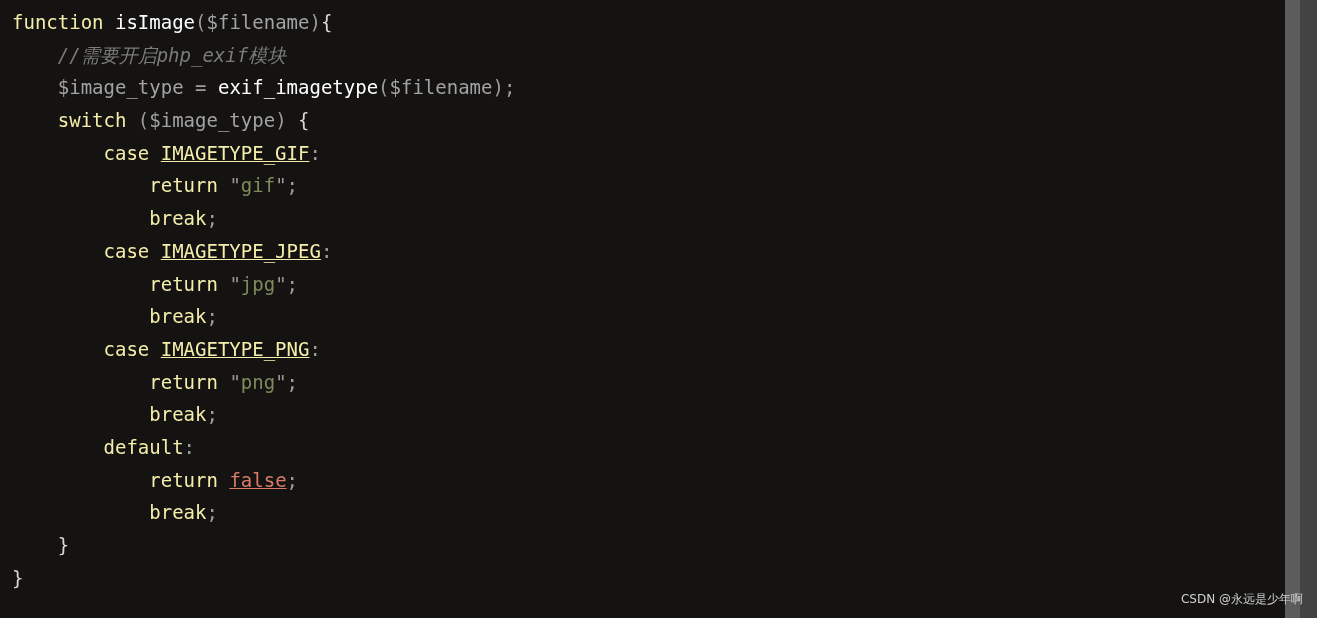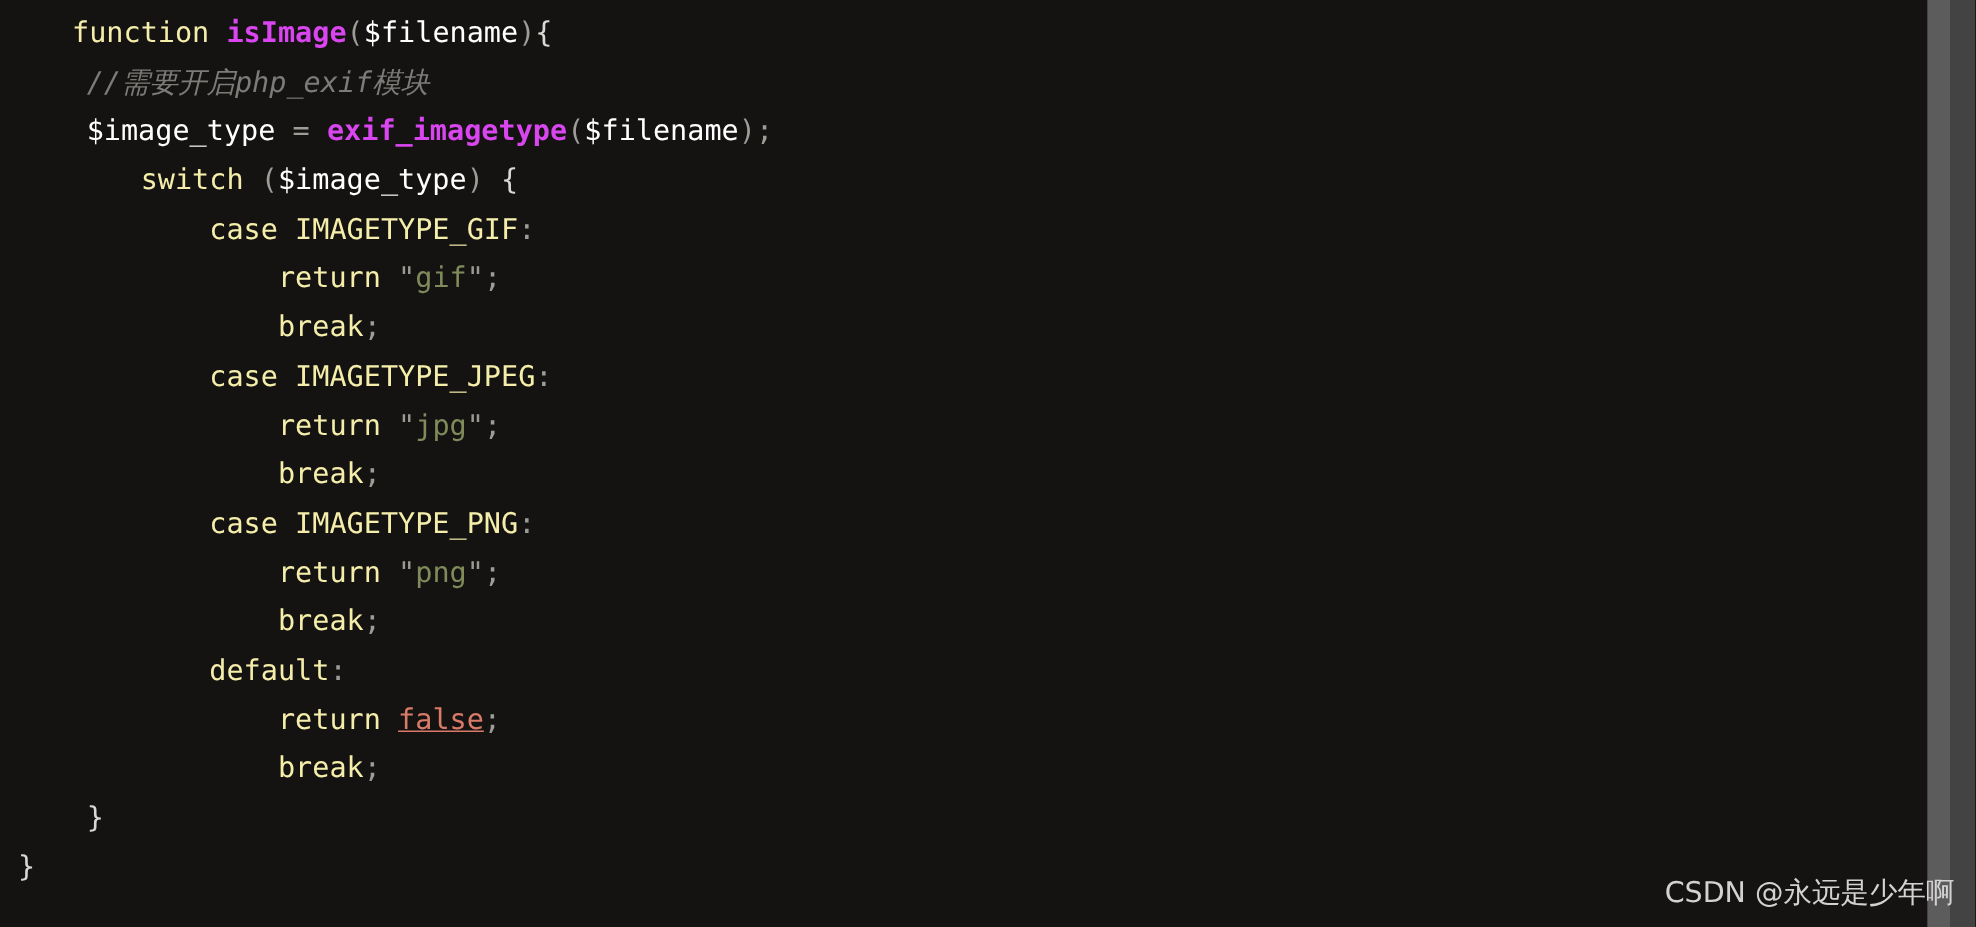--- a/index.html
+++ b/index.html
@@ -43,30 +43,30 @@
   }
 
   .ln {
     display: block;
     height: 32.7px;
     padding-left: 12px;
     white-space: pre;
   }
 
   
-  .kw   { color: #f5eeaa; margin-left: 36px; }              
-  .fn   { color: #d946ef; font-weight: bold; }  
-  .var  { color: #ffffff; }              
+  .kw   { color: #f5eeaa; }              
+  .fn   { color: #ffffff; font-weight: normal; }  
+  .var  { color: #a3a3a3; }              
   .str  { color: #7f8b5a; }              
   .quo  { color: #9a9a92; }              
   .punc { color: #9d9d98; }              
   .brc  { color: #d8d8d4; }              
   .cmt  { color: #7b7b78; font-family: "DejaVu Sans Mono", "Liberation Mono", monospace; font-style: italic; }
   .bool { color: #d97b68; text-decoration: underline; }              
-  .cn   { color: #f5eeaa; }              
+  .cn   { color: #f5eeaa; text-decoration: underline; }              
 
   
   #scrollbar-track {
     position: absolute;
     top: 0;
     left: 1285px;
     width: 32px;
     height: 618px;
     background: #434343;
   }
@@ -79,21 +79,21 @@
     height: 618px;
     background: #5c5c5c;
   }
 
   
   #watermark {
     position: absolute;
     right: 14px;
     bottom: 10px;
     font-family: "DejaVu Sans", "Liberation Sans", sans-serif;
-    font-size: 19px;
+    font-size: 12px;
     color: #d2d2d2;
     white-space: nowrap;
     z-index: 5;
   }
 </style>
 </head>
 <body>
 
 <div id="screenshot">
 

